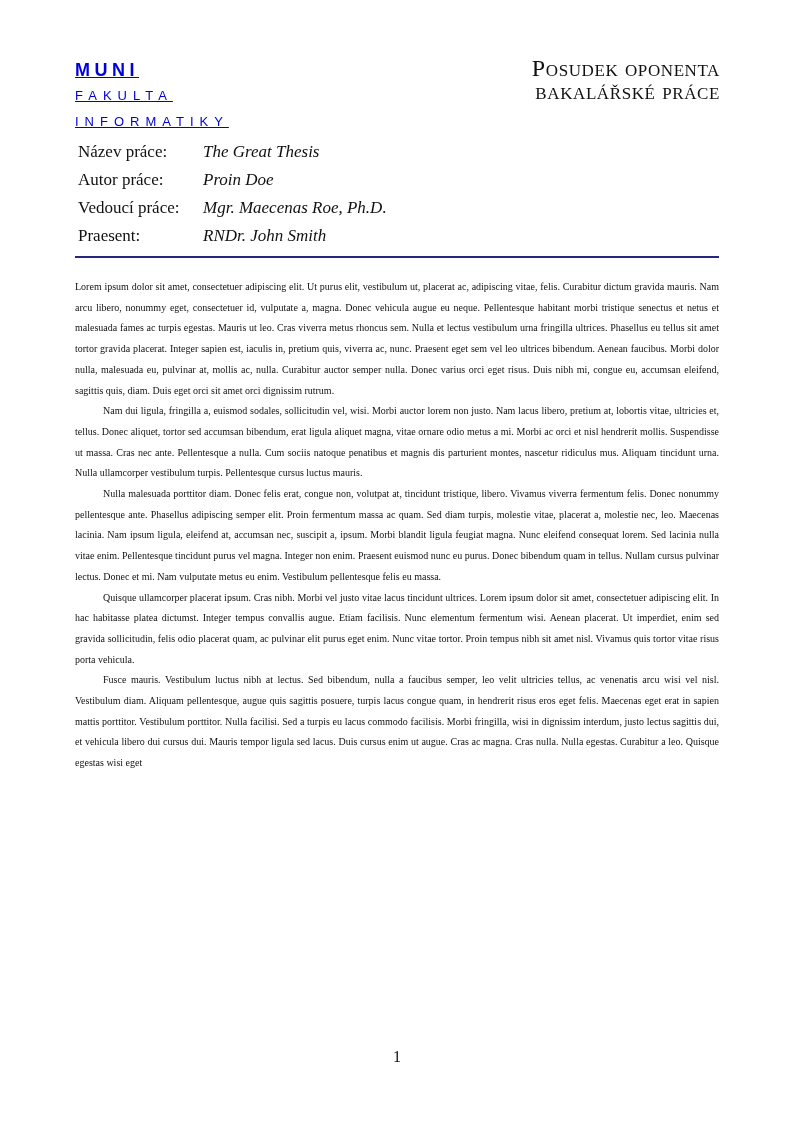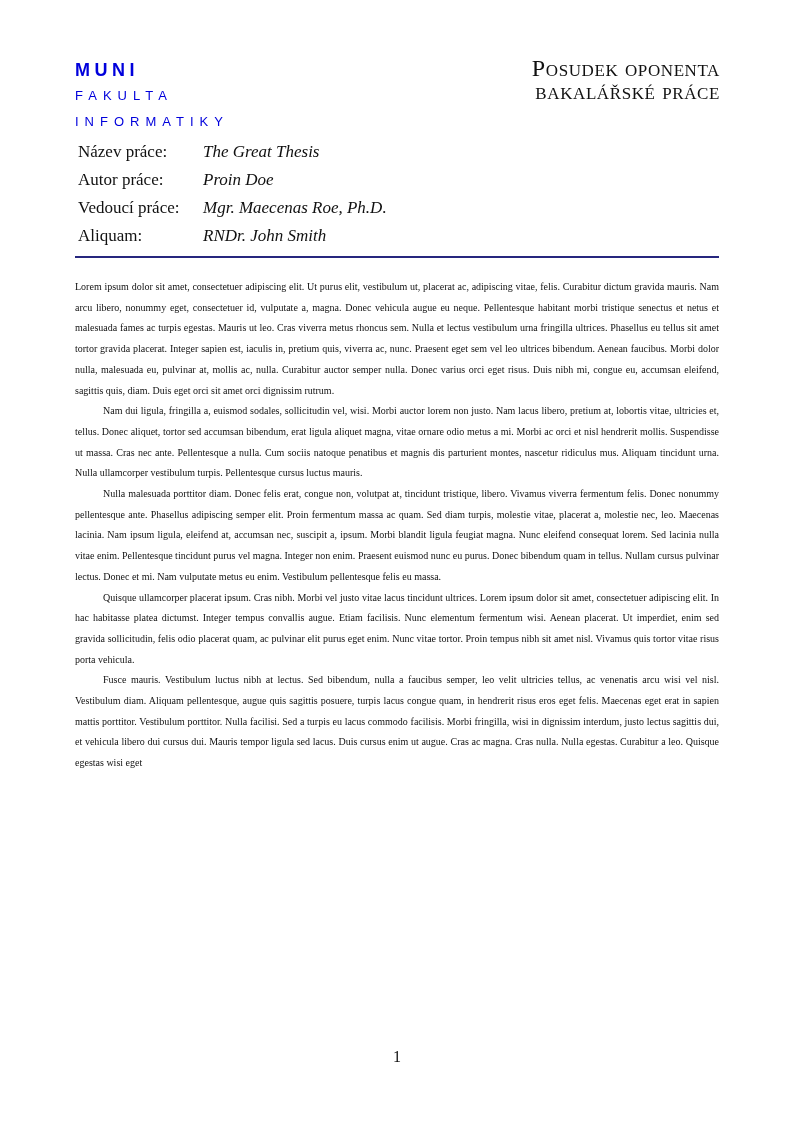--- a/index.html
+++ b/index.html
@@ -18,20 +18,21 @@
     color: #111111;
   }
   
   .logo {
     position: absolute;
     left: 75px;
     top: 57px;
     color: #0000DC;
     font-family: "Liberation Sans", sans-serif;
     user-select: none;
+    text-decoration: underline;
   }
   .logo-muni {
     font-size: 18px;
     font-weight: bold;
     letter-spacing: 4.5px;
     line-height: 26px;
   }
   .logo-sub {
     font-size: 13px;
     font-weight: normal;
@@ -134,21 +135,21 @@
     </div>
     <div class="meta-row">
       <span class="meta-label">Autor práce:</span>
       <span class="meta-value">Proin Doe</span>
     </div>
     <div class="meta-row">
       <span class="meta-label">Vedoucí práce:</span>
       <span class="meta-value">Mgr. Maecenas Roe, Ph.D.</span>
     </div>
     <div class="meta-row">
-      <span class="meta-label">Aliquam:</span>
+      <span class="meta-label">Praesent:</span>
       <span class="meta-value">RNDr. John Smith</span>
     </div>
   </div>
 
   <div class="divider"></div>
 
   <div class="bodytext">
     <p class="noindent">Lorem ipsum dolor sit amet, consectetuer adipiscing elit. Ut purus elit, vestibulum ut, placerat ac, adipiscing vitae, felis. Curabitur dictum gravida mauris. Nam arcu libero, nonummy eget, consectetuer id, vulputate a, magna. Donec vehicula augue eu neque. Pellentesque habitant morbi tristique senectus et netus et malesuada fames ac turpis egestas. Mauris ut leo. Cras viverra metus rhoncus sem. Nulla et lectus vestibulum urna fringilla ultrices. Phasellus eu tellus sit amet tortor gravida placerat. Integer sapien est, iaculis in, pretium quis, viverra ac, nunc. Praesent eget sem vel leo ultrices bibendum. Aenean faucibus. Morbi dolor nulla, malesuada eu, pulvinar at, mollis ac, nulla. Curabitur auctor semper nulla. Donec varius orci eget risus. Duis nibh mi, congue eu, accumsan eleifend, sagittis quis, diam. Duis eget orci sit amet orci dignissim rutrum.</p>
     <p>Nam dui ligula, fringilla a, euismod sodales, sollicitudin vel, wisi. Morbi auctor lorem non justo. Nam lacus libero, pretium at, lobortis vitae, ultricies et, tellus. Donec aliquet, tortor sed accumsan bibendum, erat ligula aliquet magna, vitae ornare odio metus a mi. Morbi ac orci et nisl hendrerit mollis. Suspendisse ut massa. Cras nec ante. Pellentesque a nulla. Cum sociis natoque penatibus et magnis dis parturient montes, nascetur ridiculus mus. Aliquam tincidunt urna. Nulla ullamcorper vestibulum turpis. Pellentesque cursus luctus mauris.</p>
     <p>Nulla malesuada porttitor diam. Donec felis erat, congue non, volutpat at, tincidunt tristique, libero. Vivamus viverra fermentum felis. Donec nonummy pellentesque ante. Phasellus adipiscing semper elit. Proin fermentum massa ac quam. Sed diam turpis, molestie vitae, placerat a, molestie nec, leo. Maecenas lacinia. Nam ipsum ligula, eleifend at, accumsan nec, suscipit a, ipsum. Morbi blandit ligula feugiat magna. Nunc eleifend consequat lorem. Sed lacinia nulla vitae enim. Pellentesque tincidunt purus vel magna. Integer non enim. Praesent euismod nunc eu purus. Donec bibendum quam in tellus. Nullam cursus pulvinar lectus. Donec et mi. Nam vulputate metus eu enim. Vestibulum pellentesque felis eu massa.</p>

